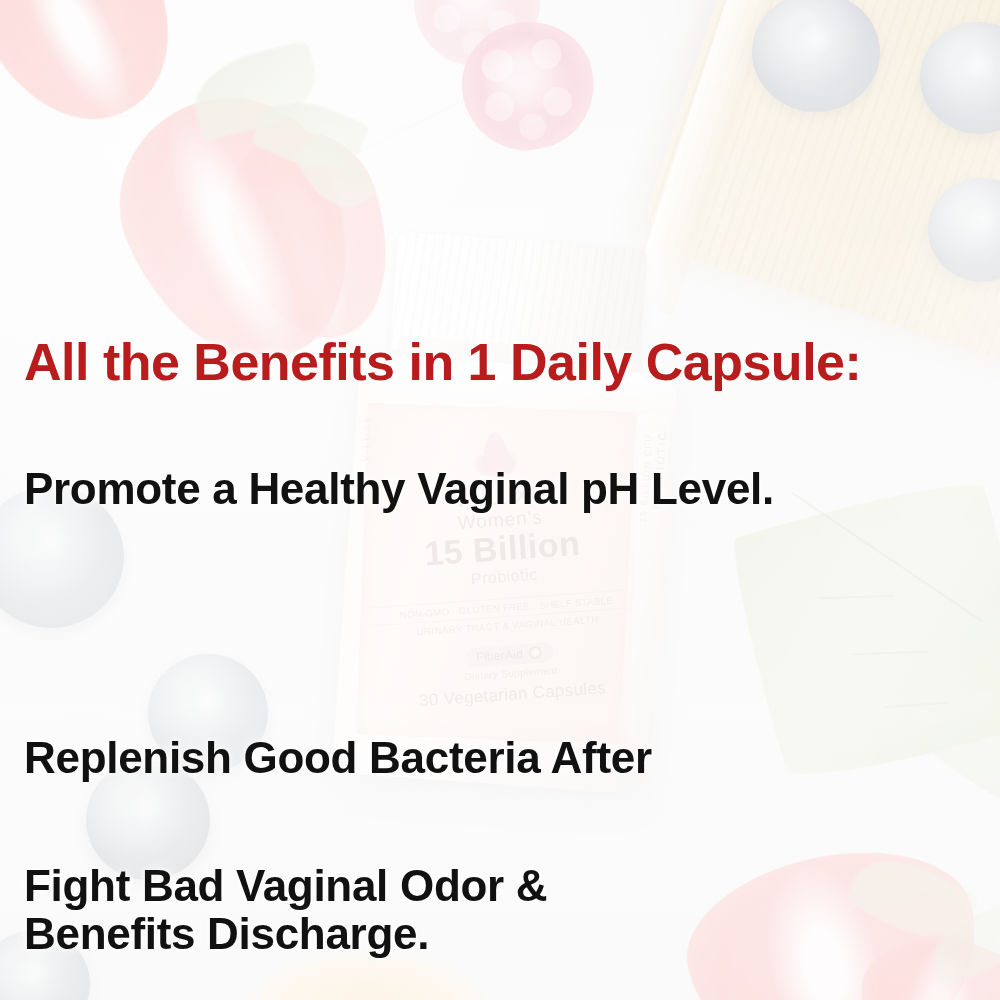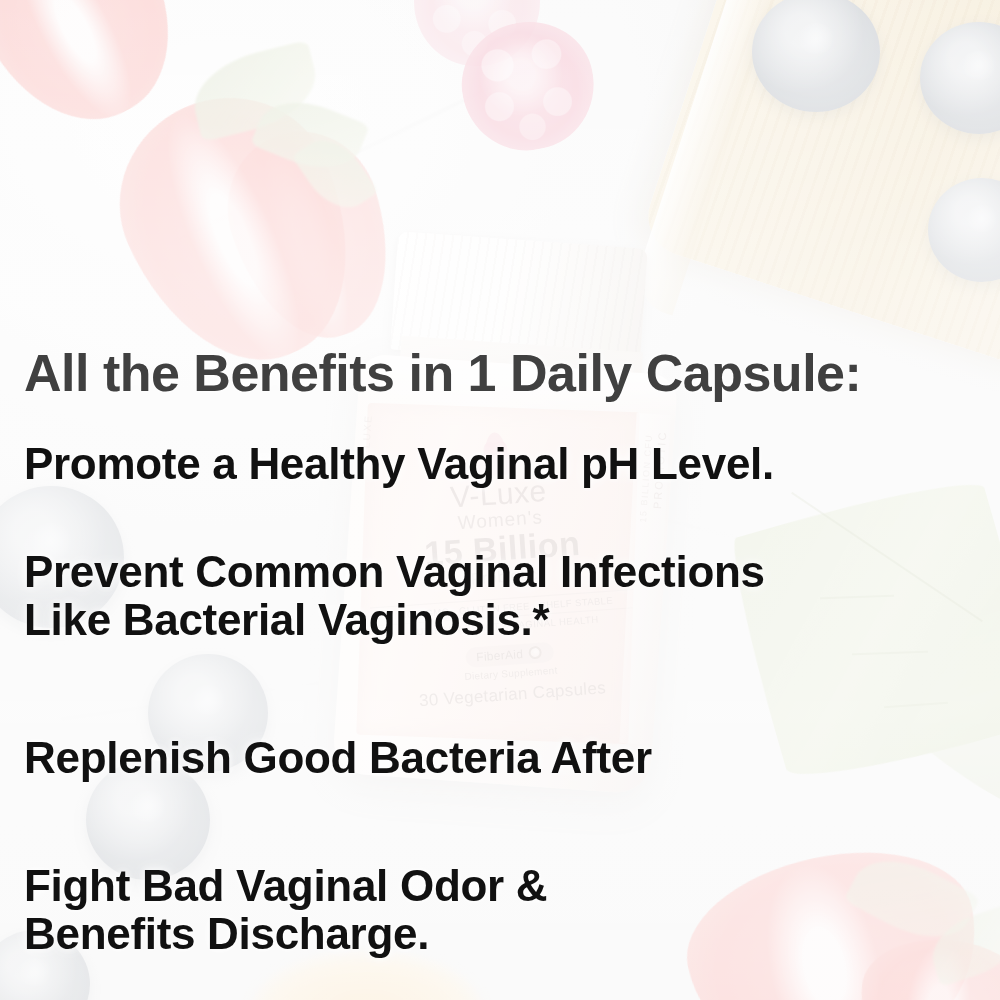--- a/index.html
+++ b/index.html
@@ -255,40 +255,40 @@
   .haze2{
     position:absolute; inset:0;
     background:linear-gradient(180deg, rgba(255,255,255,.18) 0%, rgba(255,255,255,.46) 30%, rgba(255,255,255,.5) 72%, rgba(255,255,255,.3) 100%);
     pointer-events:none;
   }
 
   
   .copy{ position:absolute; inset:0; }
 
   .headline{
-    position:absolute; left:24px; top:347px;
+    position:absolute; left:24px; top:336px;
     width:960px;
     font-size:52px; line-height:1.02;
     font-weight:700;
     font-stretch:condensed;
     letter-spacing:-0.5px;
-    color:#404040;
+    color:#b91c1c;
     white-space:nowrap;
     text-shadow:0 0 7px rgba(255,255,255,.95), 0 0 14px rgba(255,255,255,.8);
   }
 
   .benefit{
     position:absolute; left:24px;
     font-size:44px; line-height:1.09;
     font-weight:700;
     letter-spacing:-0.3px;
     color:#111111;
     text-shadow:0 0 7px rgba(255,255,255,.95), 0 0 16px rgba(255,255,255,.85);
   }
-  .b1{ top:440px; }
+  .b1{ top:465px; }
   .b2{ top:548px; }
   .b3{ top:734px; }
   .b4{ top:862px; }
 </style>
 </head>
 <body>
 
 <div id="infographic">
 
   <div class="photo">
@@ -375,24 +375,20 @@
   </div>
 
   <div class="copy">
 
     <div class="headline">All the Benefits in 1 Daily Capsule:</div>
 
     <div class="benefit b1">
       <div>Promote a Healthy Vaginal pH Level.</div>
     </div>
 
-    <div class="benefit b2">
-      <div>Prevent Common Vaginal Infections</div>
-      <div>Like Bacterial Vaginosis.*</div>
-    </div>
 
     <div class="benefit b3">
       <div>Replenish Good Bacteria After</div>
     </div>
 
     <div class="benefit b4">
       <div>Fight Bad Vaginal Odor &amp;</div>
       <div>Benefits Discharge.</div>
     </div>
 

